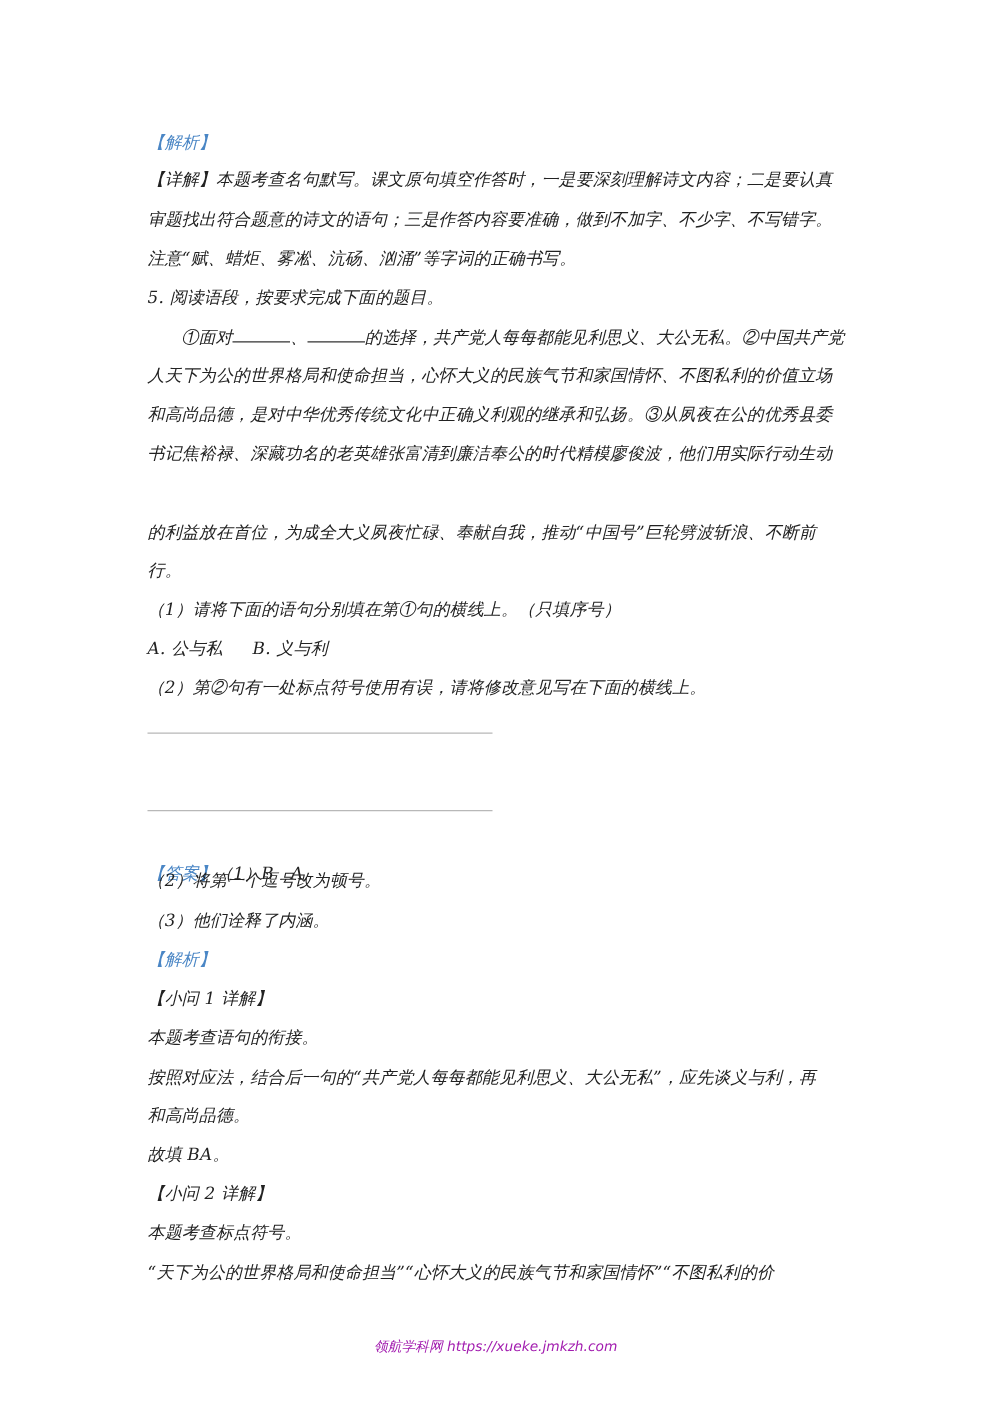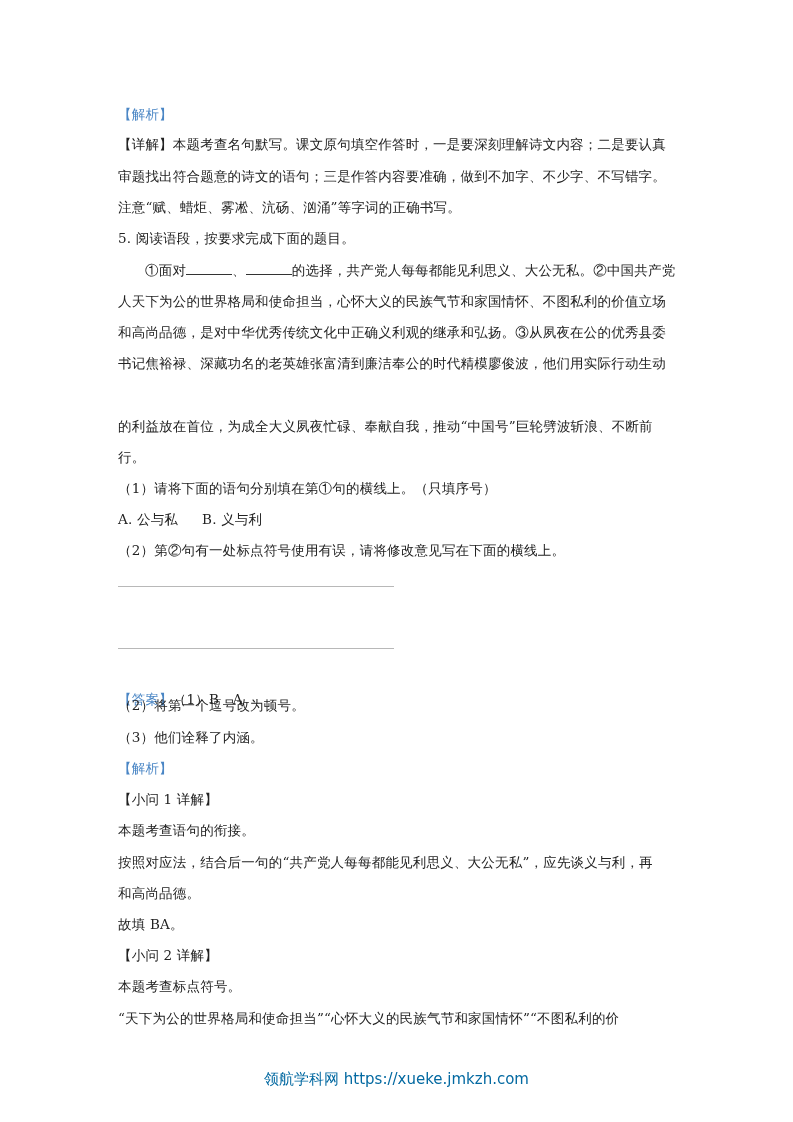--- a/index.html
+++ b/index.html
@@ -1,41 +1,41 @@
 <!DOCTYPE html>
 <html><head>
 <meta charset="utf-8">
 <style>
   html, body { margin: 0; padding: 0; background: #ffffff; }
   body {
     width: 793px; height: 1122px; position: relative; overflow: hidden;
     font-family: "DejaVu Serif", "Liberation Serif", serif;
     color: #222222;
   }
-  .page { position: absolute; left: 0; top: 0; width: 793px; height: 1122px; }
+  .page { position: absolute; left: 0; top: 0; width: 793px; height: 1122px; font-style: italic; }
   .line {
     position: absolute; left: 118px; width: 560px;
     font-size: 13.5px; line-height: 20px; white-space: nowrap;
     letter-spacing: 0.2px;
   }
   .indent { left: 145px; }
   .tag { color: #4a86c5; }
   .answer-rule {
     position: absolute; left: 118px; width: 276px; height: 0;
     border-top: 1px solid #b8b8b8;
   }
   .blank {
     display: inline-block; width: 46px; border-bottom: 1px solid #333;
     height: 12px; vertical-align: baseline;
   }
   .gap { display: inline-block; width: 24px; }
   .footer {
     position: absolute; left: 0; width: 793px; top: 1070px; text-align: center;
     font-family: "DejaVu Sans", "Liberation Sans", sans-serif;
-    font-size: 15px; color: #0369a1;
+    font-size: 11px; color: #a21caf;
   }
 </style>
 </head>
 <body>
 
 <div class="page">
 
   <div class="line tag" style="top:104px">【解析】</div>
   <div class="line" style="top:134px"><span>【详解】</span><span>本题考查名句默写。课文原句填空作答时，一是要深刻理解诗文内容；二是要认真</span></div>
   <div class="line" style="top:197px">注意“赋、蜡炬、雾凇、沆砀、汹涌”等字词的正确书写。</div>

